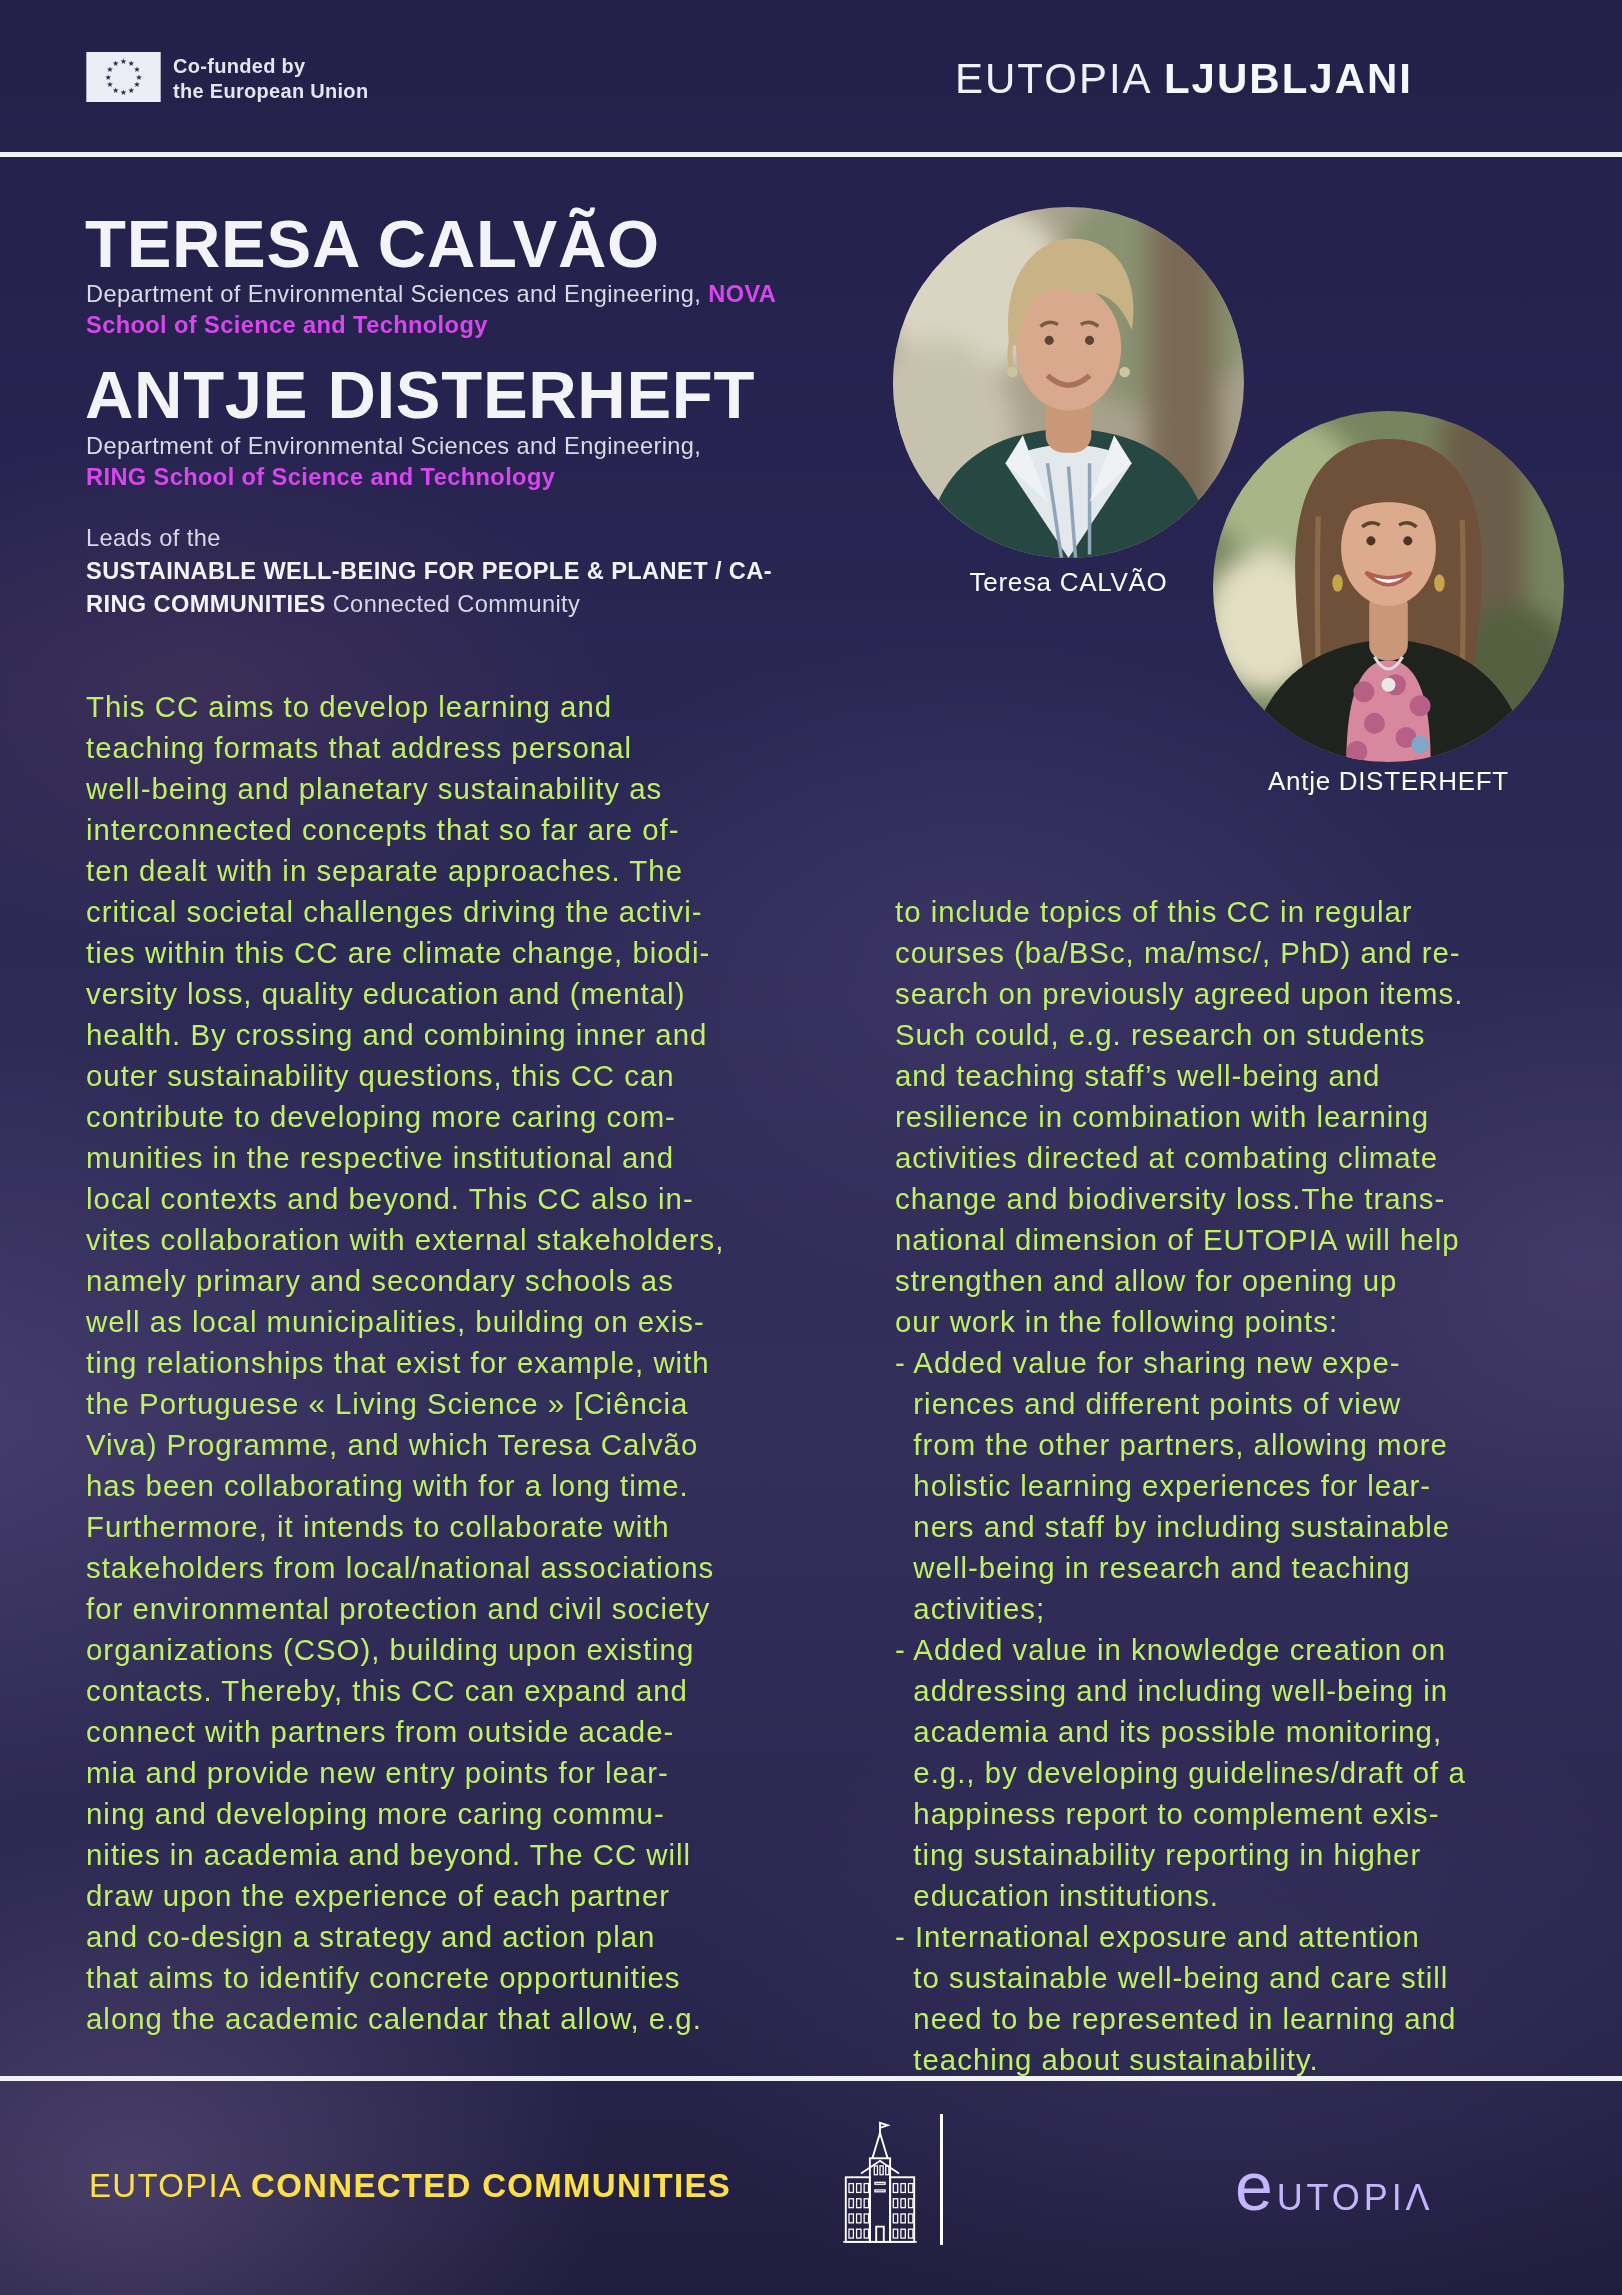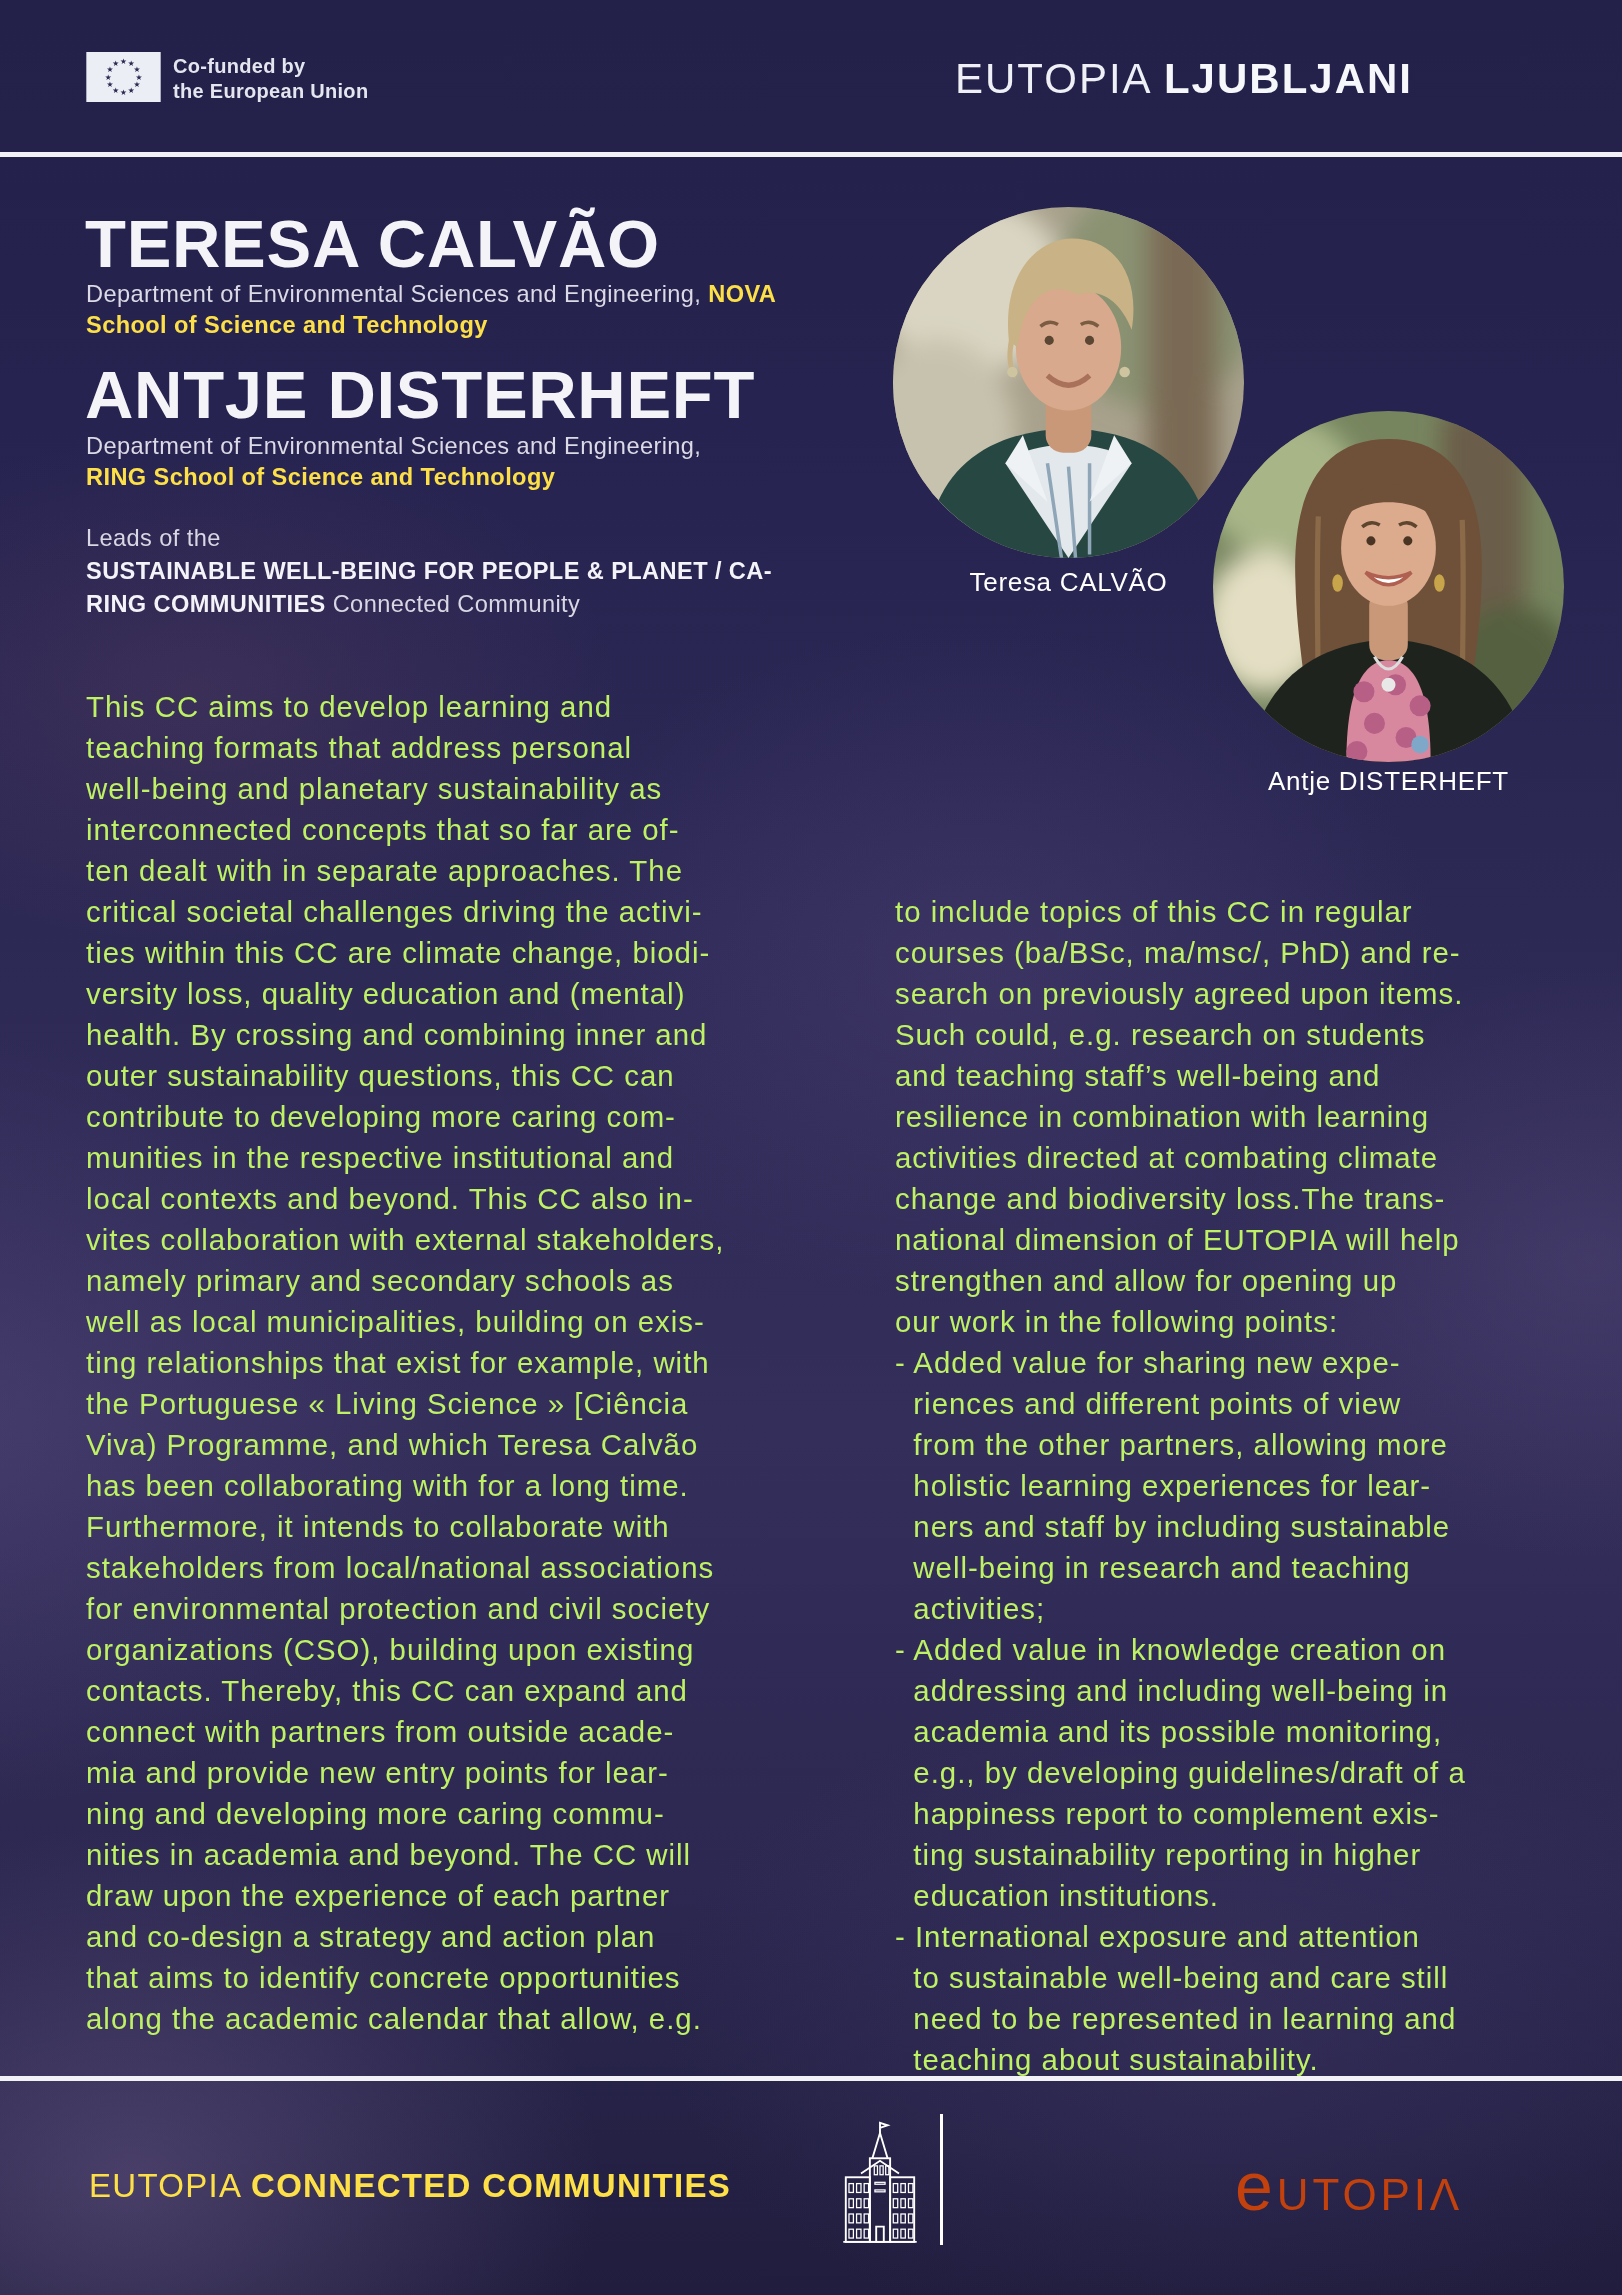--- a/index.html
+++ b/index.html
@@ -27,21 +27,21 @@
 
   
   .eu-flag{left:86px;top:52px;width:75px;height:50px;}
   .eu-funding{left:173px;top:54px;font-size:20px;font-weight:bold;line-height:25px;color:#e4e5ee;letter-spacing:0.3px;}
   .masthead{left:955px;top:55px;font-size:42px;line-height:47px;letter-spacing:2px;color:#eef0f6;white-space:nowrap;}
   .masthead .bold{font-weight:bold;color:#f6f7fb;}
 
   
   .name{left:85px;font-weight:bold;font-size:67px;line-height:72px;letter-spacing:0.7px;color:#f4f4f8;white-space:nowrap;}
   .aff{left:86px;font-size:23.6px;line-height:31px;color:#dcdae6;letter-spacing:0.4px;white-space:nowrap;}
-  .aff b{color:#fde047;}
+  .aff b{color:#d946ef;}
   .leads{left:86px;top:522px;font-size:23.6px;line-height:33px;letter-spacing:0.4px;color:#d9d7e4;white-space:nowrap;}
   .leads .big{font-weight:bold;color:#f4f3f8;}
 
   
   .photo{border-radius:50%;overflow:hidden;}
   .photo svg{display:block;width:100%;height:100%;}
   .photo1{left:893px;top:207px;width:351px;height:351px;}
   .photo2{left:1213px;top:411px;width:351px;height:351px;}
   .caption{font-size:26px;letter-spacing:0.7px;color:#ffffff;text-align:center;white-space:nowrap;}
   .caption1{left:893px;top:567px;width:351px;}
@@ -54,21 +54,21 @@
   }
   .col-left{left:86px;top:686px;width:746px;}
   .col-right{left:895px;top:891px;width:694px;}
 
   
   .footer-left{left:89px;top:2167px;font-size:33px;letter-spacing:1.3px;color:#fde047;white-space:nowrap;}
   .footer-left .bold{font-weight:bold;}
   .ul-icon{left:842px;top:2119px;width:76px;height:120px;}
   .ul-divider{left:940px;top:2114px;width:2.6px;height:131px;background:#ffffff;}
   .ul-text{left:961px;top:2138px;font-size:33px;font-weight:bold;line-height:44px;letter-spacing:1.3px;color:#ffffff;white-space:nowrap;}
-  .eutopia-logo{left:1235px;top:2152px;font-size:44px;line-height:1;letter-spacing:3.9px;color:#c2410c;white-space:nowrap;}
+  .eutopia-logo{left:1235px;top:2152px;font-size:36px;line-height:1;letter-spacing:3.9px;color:#c4b5fd;white-space:nowrap;}
   .eutopia-logo::first-letter{font-size:68px;}
 </style>
 </head>
 <body>
 
 <div class="page">
   <div class="bg"></div>
 
   <div class="abs eu-flag">
     <svg viewBox="0 0 116 78" width="75" height="50">

